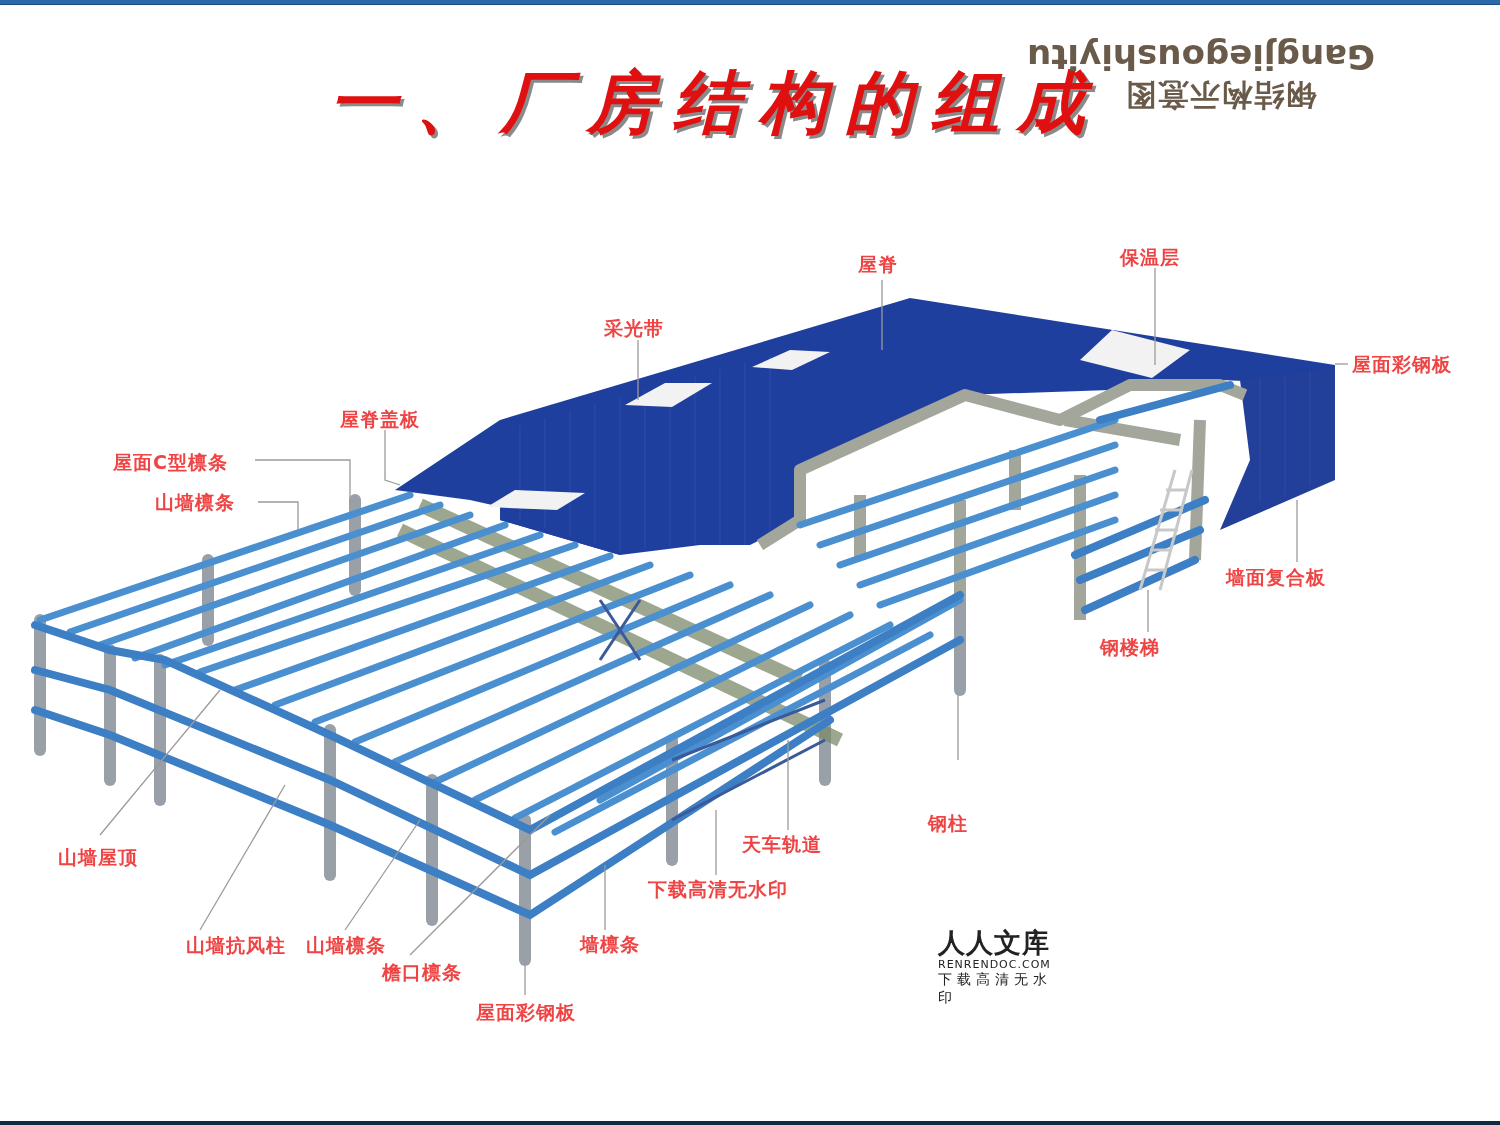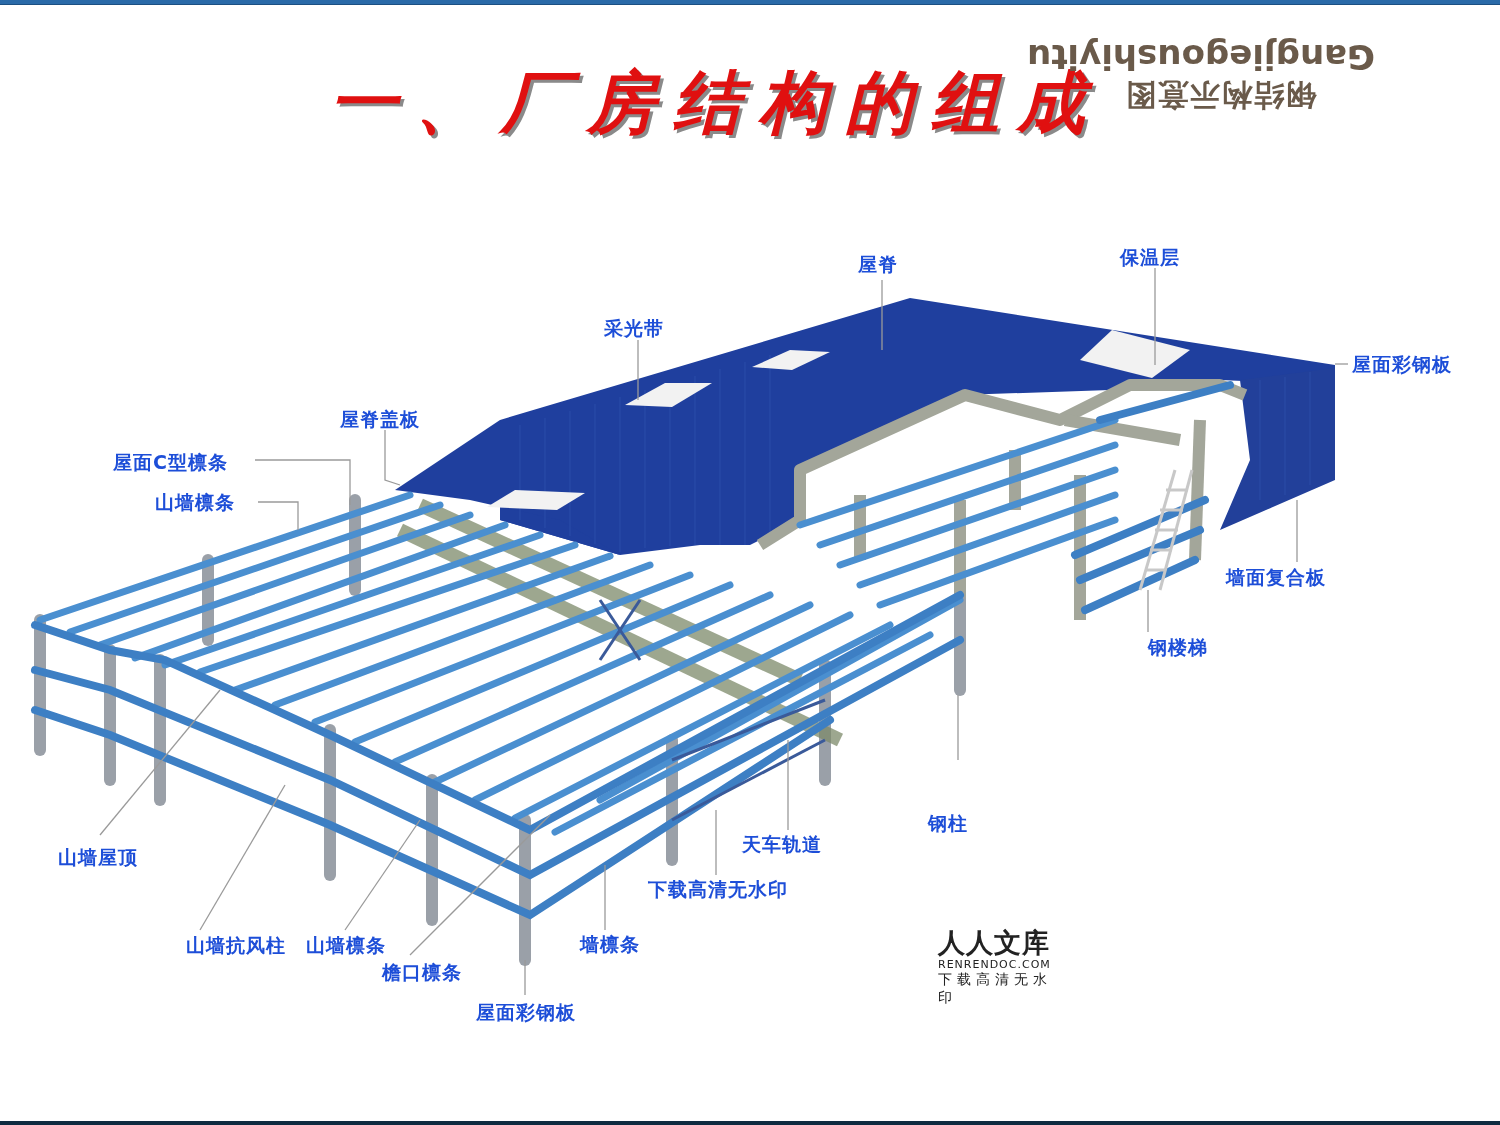--- a/index.html
+++ b/index.html
@@ -4,21 +4,21 @@
 <style>
   html, body { margin:0; padding:0; }
   body { width:1500px; height:1125px; position:relative; overflow:hidden; background:#ffffff; font-family:"DejaVu Sans", sans-serif; }
   .top-bar { position:absolute; left:0; top:0; width:1500px; height:4px; background:#2a6aa8; border-bottom:1px solid #1b4f82; }
   .bottom-bar { position:absolute; left:0; bottom:0; width:1500px; height:4px; background:#0e2b40; }
   .title { position:absolute; left:305px; top:58px; font-size:68px; font-weight:bold; color:#e01010; letter-spacing:18px; text-shadow:3px 3px 0 #8a8a8a; font-family:"DejaVu Serif", serif; white-space:nowrap; font-style:italic;margin-left:24px; }
   .mirror-caption { position:absolute; left:1065px; top:40px; width:310px; transform:rotate(180deg); text-align:center; color:#6a5a4a; }
   .mirror-caption .cn { font-size:30px; font-weight:bold; display:block; letter-spacing:2px; }
   .mirror-caption .py { font-size:34px; font-weight:bold; display:block; line-height:34px; }
   svg.diagram { position:absolute; left:0; top:0; }
-  .label { position:absolute; font-size:19px; font-weight:bold; color:#1d4ed8; white-space:nowrap; letter-spacing:1px; }
+  .label { position:absolute; font-size:19px; font-weight:bold; color:#ef4444; white-space:nowrap; letter-spacing:1px; }
   .watermark { position:absolute; left:938px; top:928px; width:125px; text-align:left; color:#222; }
   .watermark .wm-cn { font-family:"DejaVu Serif", serif; font-size:27px; font-weight:bold; display:block; line-height:30px; letter-spacing:1px; }
   .watermark .wm-en { font-size:11px; display:block; letter-spacing:1px; }
   .watermark .wm-sub { font-size:14px; display:block; letter-spacing:5px; }
 </style>
 </head>
 <body>
 
 <div class="top-bar"></div>
 
@@ -163,21 +163,21 @@
 </svg>
 
 <div class="label" style="left:858px;top:252px;">屋脊</div>
 <div class="label" style="left:1120px;top:245px;">保温层</div>
 <div class="label" style="left:604px;top:316px;">采光带</div>
 <div class="label" style="left:1352px;top:352px;">屋面彩钢板</div>
 <div class="label" style="left:340px;top:407px;">屋脊盖板</div>
 <div class="label" style="left:113px;top:450px;">屋面C型檩条</div>
 <div class="label" style="left:155px;top:490px;">山墙檩条</div>
 <div class="label" style="left:1226px;top:565px;">墙面复合板</div>
-<div class="label" style="left:1100px;top:635px;margin-left:48px;">钢楼梯</div>
+<div class="label" style="left:1100px;top:635px;">钢楼梯</div>
 <div class="label" style="left:928px;top:782px;margin-top:29px;">钢柱</div>
 <div class="label" style="left:742px;top:832px;">天车轨道</div>
 <div class="label" style="left:648px;top:877px;">下载高清无水印</div>
 <div class="label" style="left:58px;top:845px;">山墙屋顶</div>
 <div class="label" style="left:186px;top:933px;">山墙抗风柱</div>
 <div class="label" style="left:306px;top:933px;">山墙檩条</div>
 <div class="label" style="left:382px;top:960px;">檐口檩条</div>
 <div class="label" style="left:580px;top:932px;">墙檩条</div>
 <div class="label" style="left:476px;top:1000px;">屋面彩钢板</div>
 

